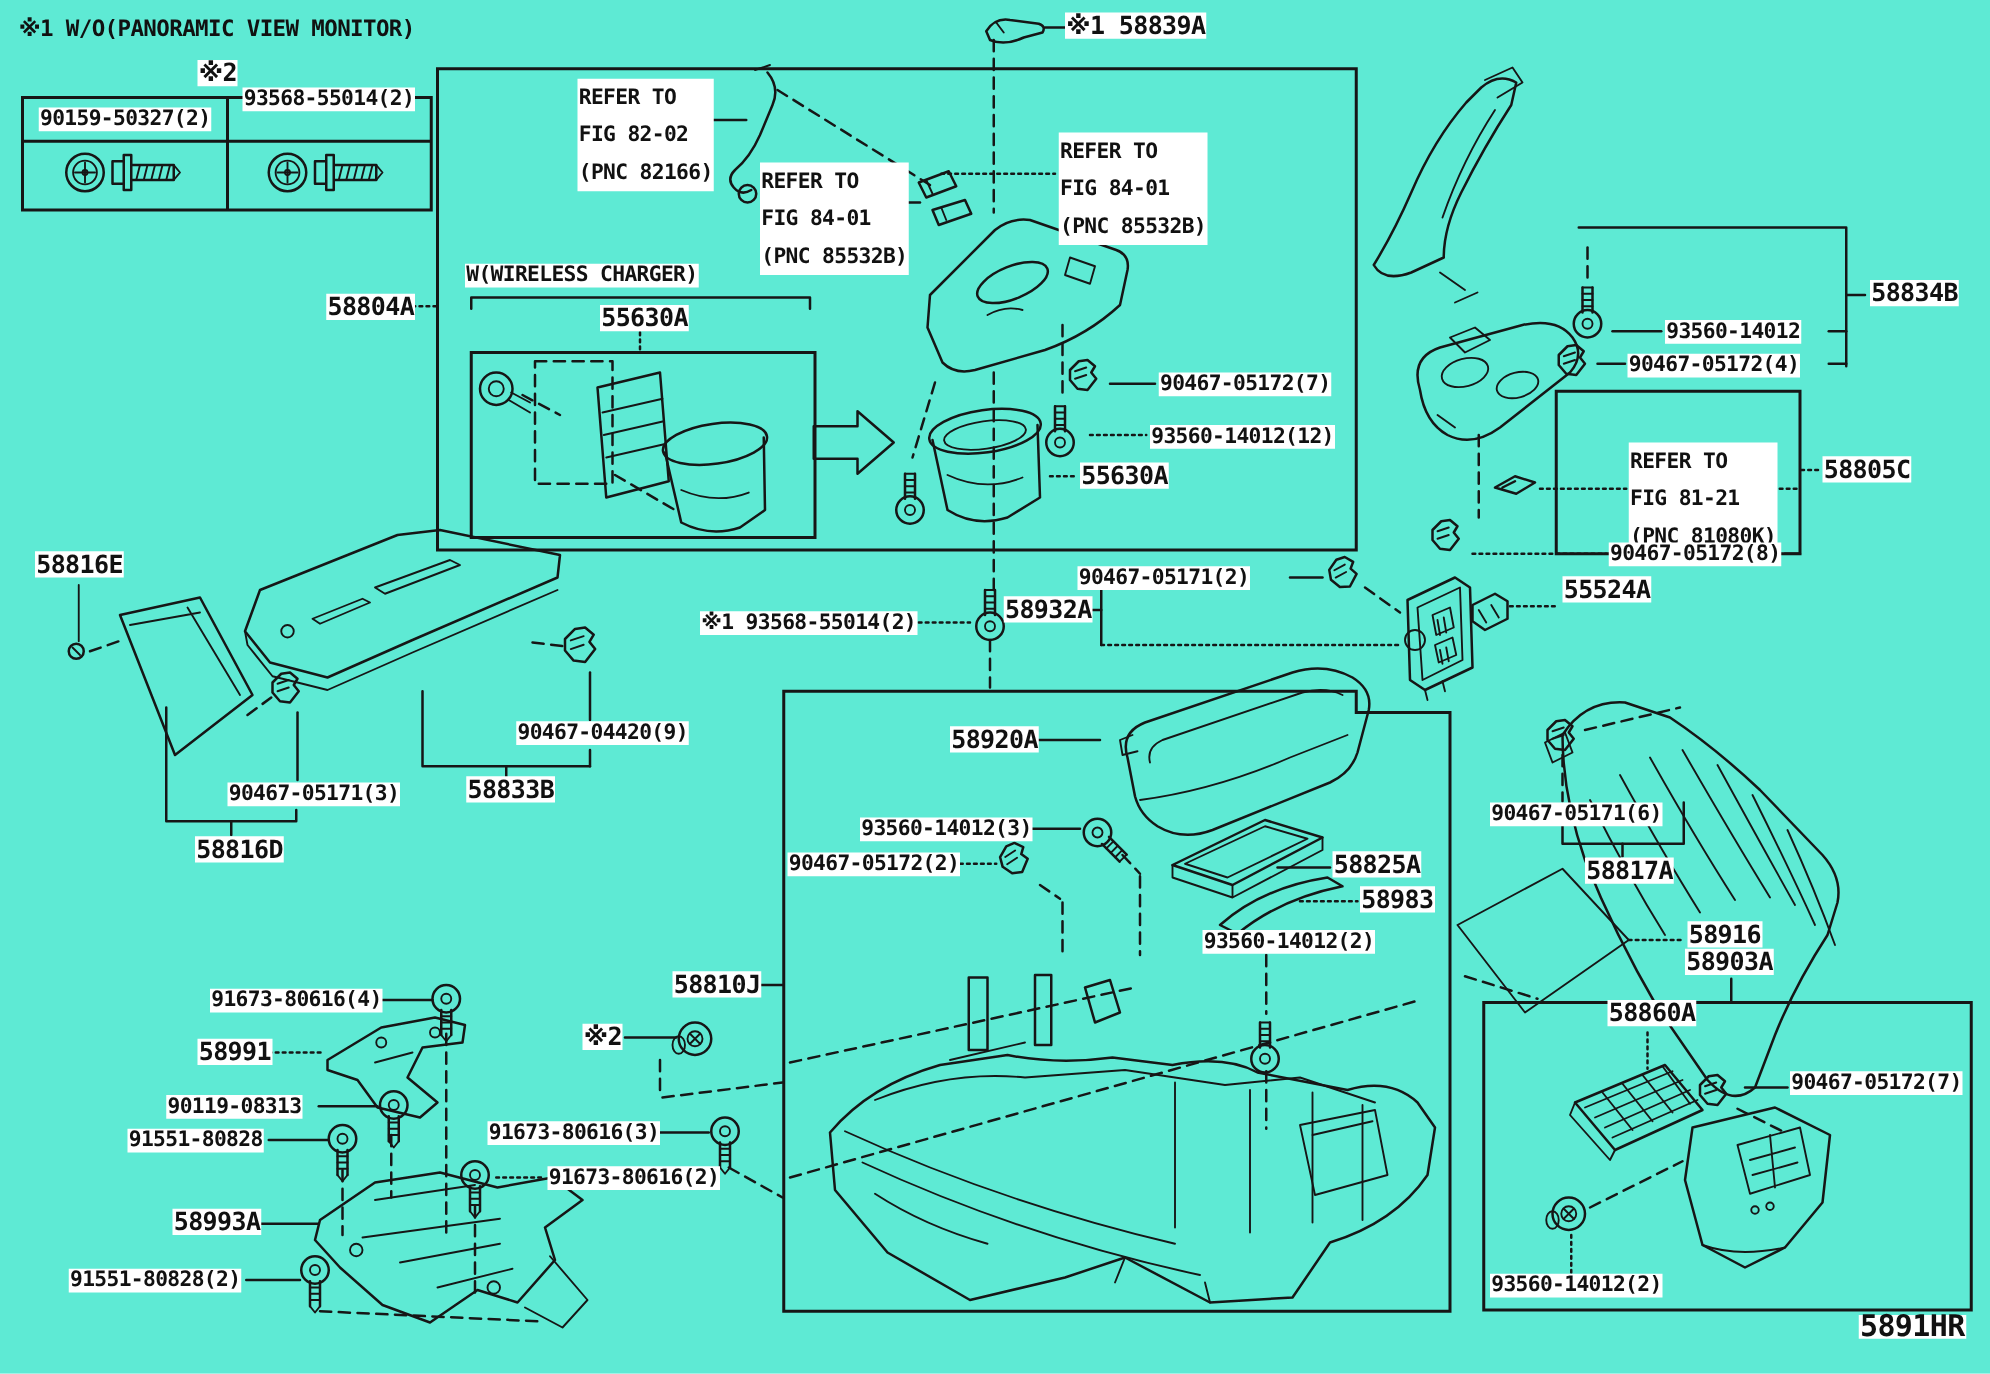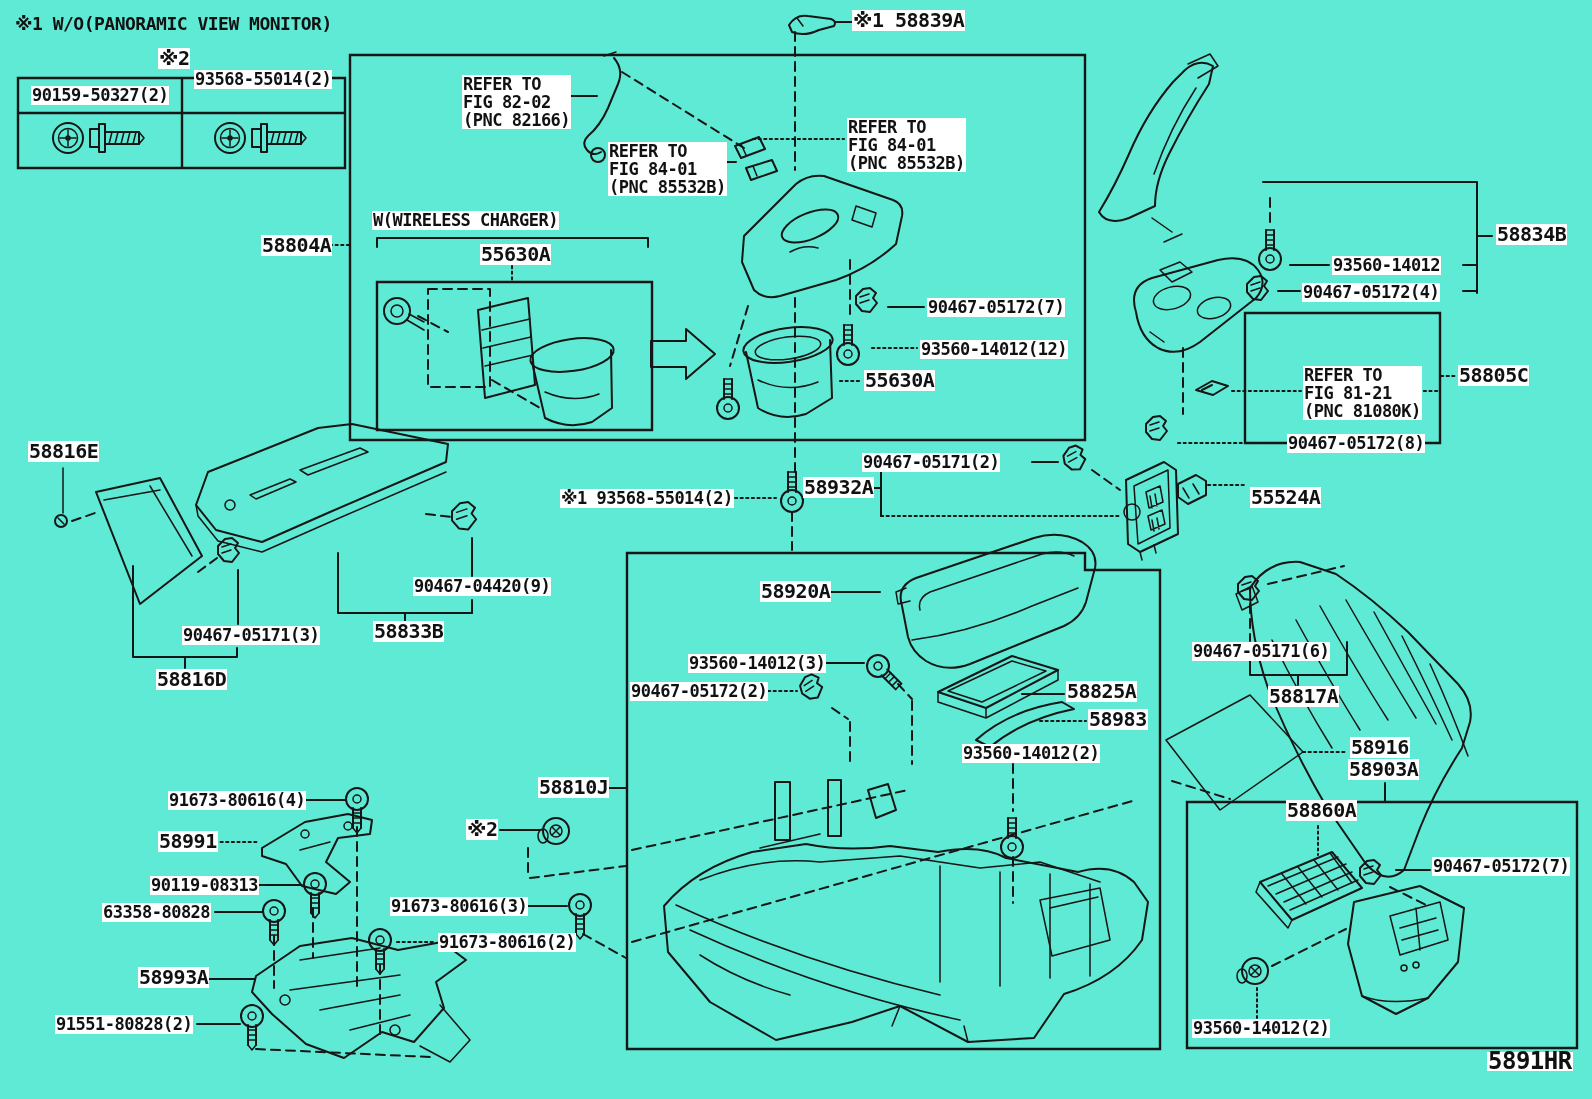--- a/index.html
+++ b/index.html
@@ -3,21 +3,21 @@
 <meta charset="utf-8">
 <style>
   html,body{margin:0;padding:0;background:#fff;}
   #stage{position:relative;width:1592px;height:1099px;background:#5eead4;overflow:hidden;
          font-family:"DejaVu Sans Mono","DejaVu Sans",monospace;color:#111;}
   #art{position:absolute;left:0;top:0;}
   .lb{position:absolute;font-size:17px;font-weight:700;white-space:pre;background:#fff;
       line-height:19px;letter-spacing:-0.5px;padding:0 1px;}
   .big{font-size:20px;line-height:21px;}
   .note{font-size:18px;background:transparent;}
-  .ml{white-space:pre-line;line-height:18px;margin-top:12px;}
+  .ml{white-space:pre-line;line-height:30px;}
   .code{font-size:24px;}
   .ctr{text-align:center;}
   svg *{vector-effect:non-scaling-stroke;}
   .s  {stroke:#161616;stroke-width:2;fill:none;stroke-linecap:round;stroke-linejoin:round;}
   .bx {stroke:#161616;stroke-width:2.4;fill:none;}
   .dash{stroke-dasharray:9 6;}
   .dot {stroke-dasharray:2.2 3.4;}
   .thin{stroke-width:1.5;}
 </style>
 </head>
@@ -353,41 +353,41 @@
 <div class="lb" style="left:920px;top:340px">93560-14012(12)</div>
 <div class="lb big" style="left:864px;top:370px">55630A</div>
 <div class="lb big" style="left:1496px;top:224px">58834B</div>
 <div class="lb" style="left:1332px;top:256px">93560-14012</div>
 <div class="lb" style="left:1302px;top:283px">90467-05172(4)</div>
 <div class="lb ml" style="left:1303px;top:354px">REFER TO
 FIG 81-21
 (PNC 81080K)</div>
 <div class="lb big" style="left:1458px;top:365px">58805C</div>
 <div class="lb" style="left:1287px;top:434px">90467-05172(8)</div>
-<div class="lb big" style="left:1250px;top:487px">55524A</div>
+<div class="lb big" style="left:1250px;top:461px">55524A</div>
 <div class="lb" style="left:862px;top:453px">90467-05171(2)</div>
 <div class="lb big" style="left:803px;top:477px">58932A</div>
 <div class="lb" style="left:560px;top:489px">※1 93568-55014(2)</div>
 <div class="lb big" style="left:28px;top:441px">58816E</div>
 <div class="lb" style="left:182px;top:626px">90467-05171(3)</div>
 <div class="lb big" style="left:156px;top:669px">58816D</div>
 <div class="lb" style="left:413px;top:577px">90467-04420(9)</div>
 <div class="lb big" style="left:373px;top:621px">58833B</div>
 <div class="lb big" style="left:760px;top:581px">58920A</div>
 <div class="lb" style="left:688px;top:654px">93560-14012(3)</div>
 <div class="lb" style="left:630px;top:682px">90467-05172(2)</div>
 <div class="lb big" style="left:1066px;top:681px">58825A</div>
 <div class="lb big" style="left:1088px;top:709px">58983</div>
 <div class="lb" style="left:962px;top:744px">93560-14012(2)</div>
 <div class="lb big" style="left:538px;top:777px">58810J</div>
 <div class="lb big" style="left:466px;top:819px">※2</div>
 <div class="lb" style="left:168px;top:791px">91673-80616(4)</div>
 <div class="lb big" style="left:158px;top:831px">58991</div>
-<div class="lb" style="left:150px;top:876px">90119-08313</div>
-<div class="lb" style="left:102px;top:903px">63358-80828</div>
+<div class="lb" style="left:133px;top:876px">90119-08313</div>
+<div class="lb" style="left:102px;top:903px">91551-80828</div>
 <div class="lb" style="left:390px;top:897px">91673-80616(3)</div>
 <div class="lb" style="left:438px;top:933px">91673-80616(2)</div>
 <div class="lb big" style="left:138px;top:967px">58993A</div>
 <div class="lb" style="left:55px;top:1015px">91551-80828(2)</div>
 <div class="lb" style="left:1192px;top:642px">90467-05171(6)</div>
 <div class="lb big" style="left:1268px;top:686px">58817A</div>
 <div class="lb big" style="left:1350px;top:737px">58916</div>
 <div class="lb big" style="left:1348px;top:759px">58903A</div>
 <div class="lb big" style="left:1286px;top:800px">58860A</div>
 <div class="lb" style="left:1432px;top:857px">90467-05172(7)</div>

